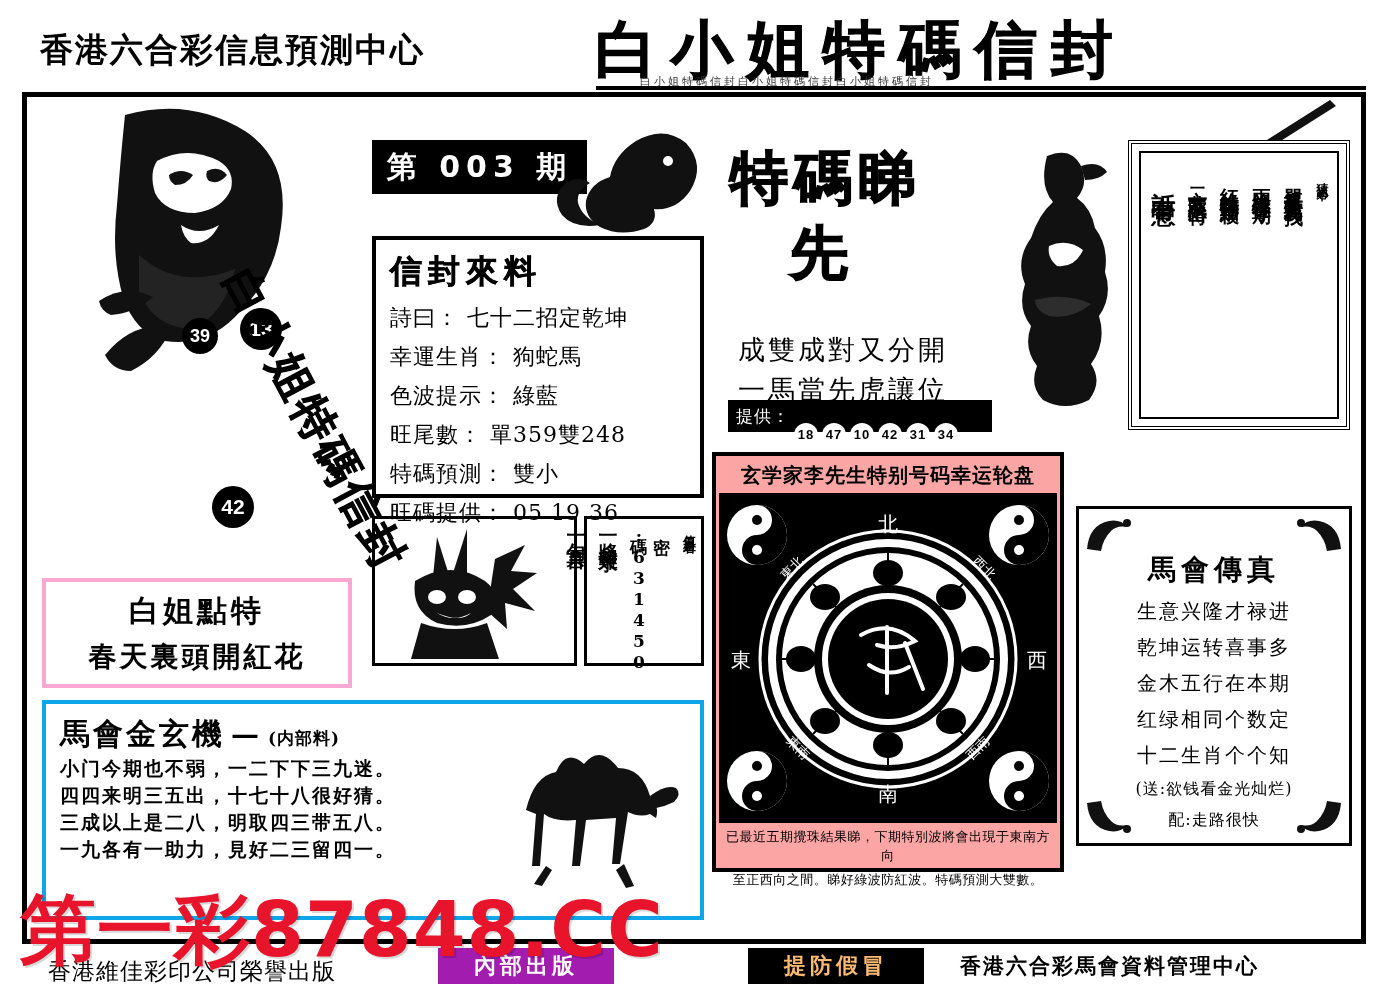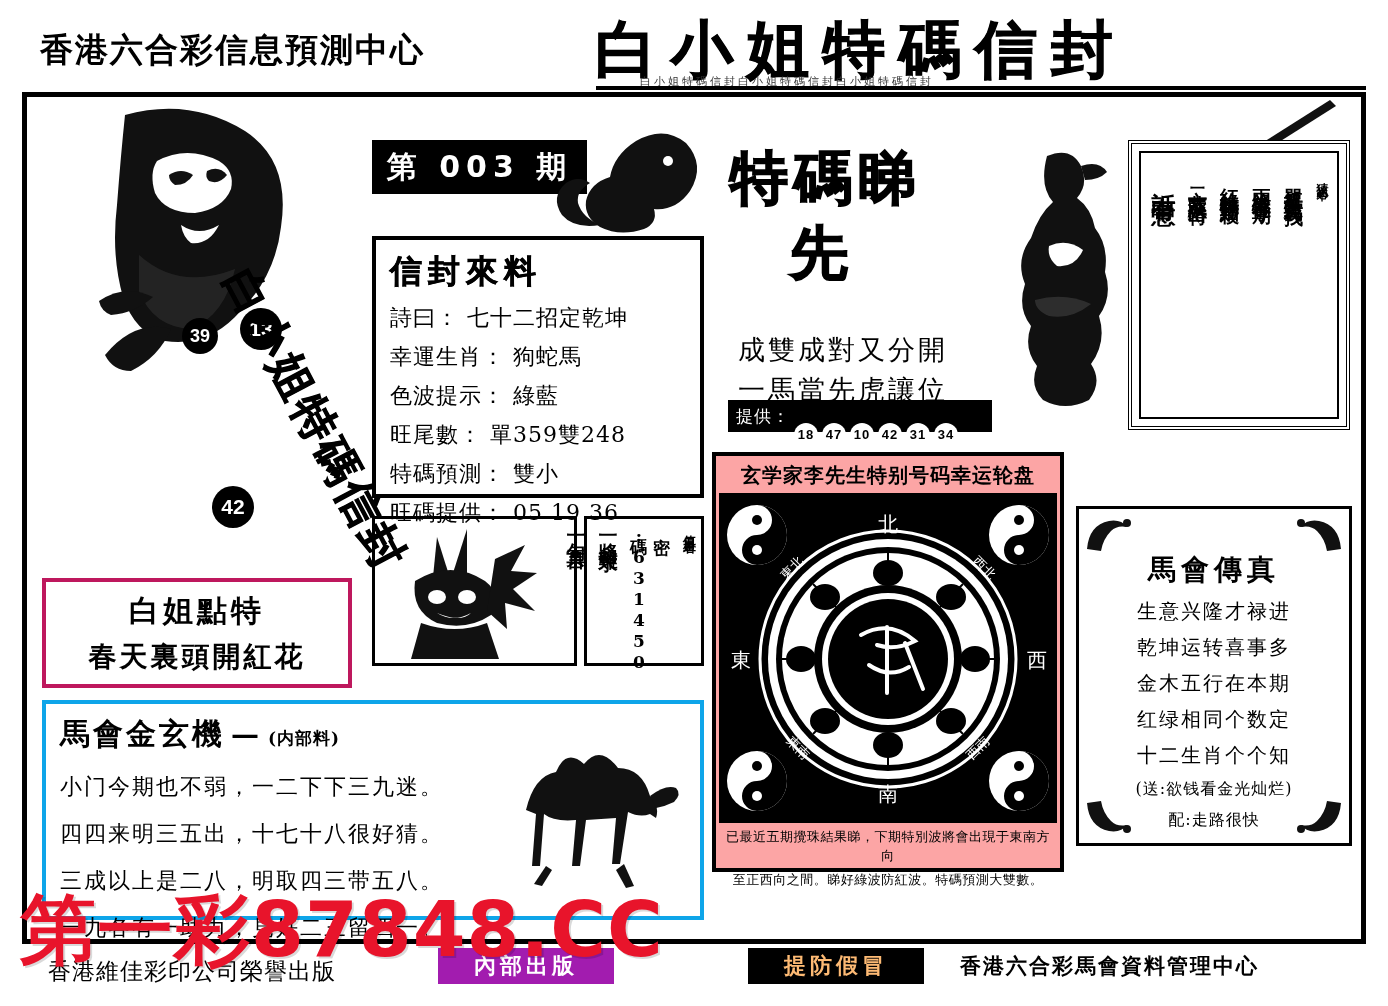--- a/index.html
+++ b/index.html
@@ -61,41 +61,42 @@
     font-size:44px; font-weight:bold; letter-spacing:4px;
     font-family:"DejaVu Serif", serif;
     transform:rotate(62deg); transform-origin:left top;
     white-space:nowrap;
     -webkit-text-stroke:1px #000;
   }
 
   
   .box-baijie {
     position:absolute; left:42px; top:578px; width:310px; height:110px;
-    border:4px solid #be185d; box-sizing:border-box;
+    border:4px solid #f9a8d4; box-sizing:border-box;
     display:flex; flex-direction:column; align-items:center; justify-content:center;
   }
   .box-baijie .l1 { font-size:30px; font-weight:bold; letter-spacing:4px; font-family:"DejaVu Serif", serif;}
   .box-baijie .l2 { font-size:28px; font-weight:bold; letter-spacing:3px; margin-top:6px; font-family:"DejaVu Serif", serif;}
 
   
   .box-mahui {
     position:absolute; left:42px; top:700px; width:662px; height:220px;
     border:4px solid #0ea5e9; box-sizing:border-box;
     padding:10px 14px;
   }
   .box-mahui .mh-title {
     font-size:30px; font-weight:bold; letter-spacing:3px; font-family:"DejaVu Serif", serif;
     display:flex; align-items:baseline;
   }
   .box-mahui .mh-title .dash { font-size:28px; margin:0 6px; }
   .box-mahui .mh-title .inner { font-size:17px; letter-spacing:1px; }
   .box-mahui .mh-line {
-    font-size:22px; letter-spacing:2px; margin-top:17px;
+    font-size:19px; letter-spacing:2px; margin-top:1px;
     font-family:"DejaVu Serif", serif;
+    font-weight:bold;
   }
   .camel { position:absolute; right:10px; top:10px; }
 
   
   .period {
     position:absolute; left:372px; top:140px; width:215px; height:54px;
     background:#000; color:#fff;
     display:flex; align-items:center; justify-content:center;
     font-size:30px; font-weight:bold; letter-spacing:6px;
     font-family:"DejaVu Sans", sans-serif;

